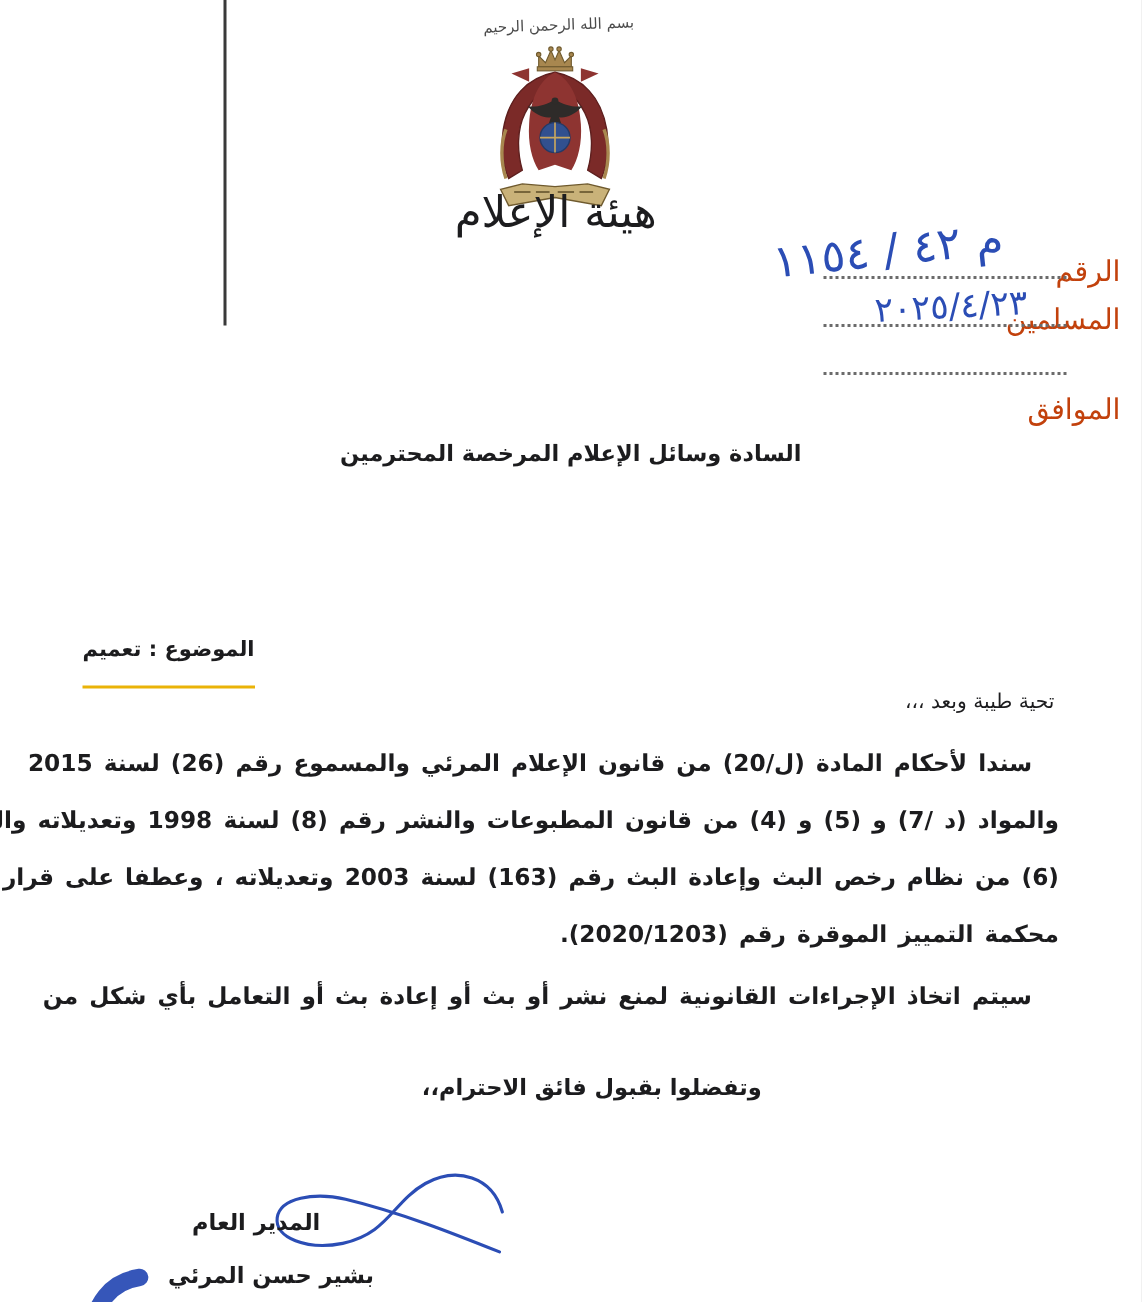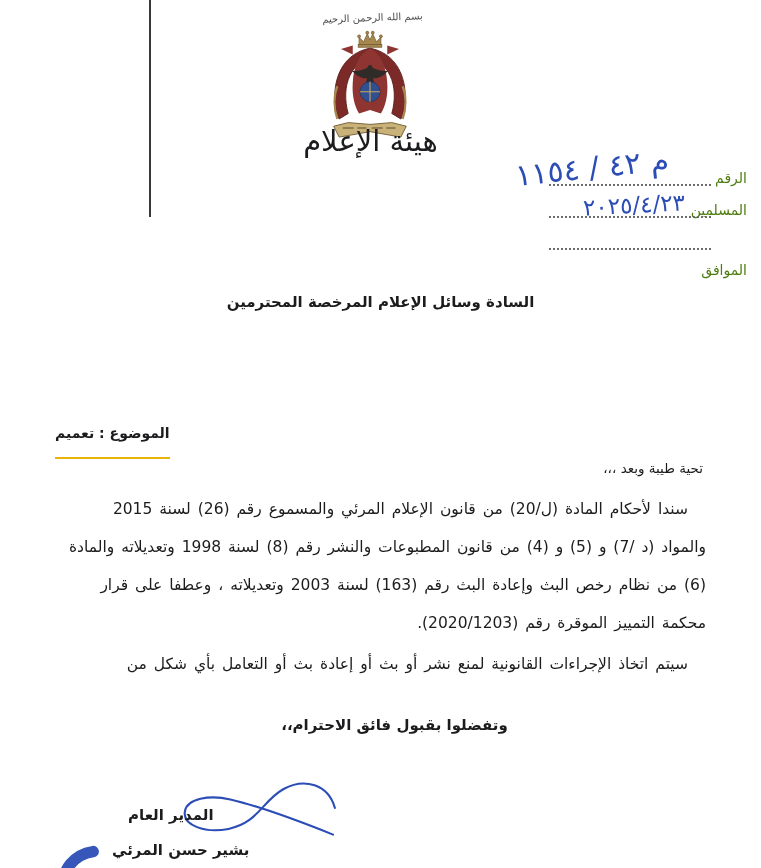--- a/index.html
+++ b/index.html
@@ -28,36 +28,36 @@
 
   
   .scan-line{left:149px;top:0;width:2px;height:217px;background:#161616;opacity:.85;}
 
   
   .bismillah{top:12px;left:0;right:16px;text-align:center;font-size:10px;color:#4c4c4c;transform:rotate(-2deg);}
   .emblem{top:30px;left:324px;width:92px;height:118px;}
   .org-name{top:124px;left:0;right:20px;text-align:center;font-size:29px;font-weight:normal;letter-spacing:0;}
 
   
-  .ref-label{right:14px;font-size:14px;color:#4d7c0f;}
+  .ref-label{right:14px;font-size:19px;color:#c2410c;}
   .dots{right:50px;width:162px;height:14px;border-bottom:2px dotted #6b6b6b;}
   .lbl-1{top:170px;} .dots-1{top:172px;}
   .lbl-2{top:202px;} .dots-2{top:204px;}
   .lbl-3{top:234px;margin-top:28px;} .dots-3{top:236px;}
   .handwriting{color:var(--ink-blue);font-weight:400;letter-spacing:1px;white-space:nowrap;}
   .ref-number-value{top:150px;right:92px;font-size:30px;transform:rotate(-6deg);}
   .ref-date-value{top:192px;right:76px;font-size:23px;transform:rotate(-3deg);}
 
   
   .recipient-1{top:293px;left:0;right:0;text-align:center;font-size:15px;font-weight:bold;}
   .recipient-2{top:326px;left:0;right:0;text-align:center;font-size:15px;font-weight:bold;}
   .subject{top:425px;left:55px;font-size:14px;font-weight:bold;}
   .subject span{border-bottom:2px solid #eab308;padding-bottom:16px;}
   .greeting{top:460px;right:58px;font-size:13.5px;}
-  .para{left:43px;right:55px;font-size:15.5px;word-spacing:2px;}
+  .para{left:43px;right:55px;font-size:15.5px;word-spacing:2px;font-weight:bold;}
   .para-1{top:490px;}
   .para-2{top:645px;}
   .pline{line-height:38px;height:38px;text-align:right;white-space:nowrap;direction:rtl;}
   .pline.indent{padding-right:18px;}
   .closing{top:716px;left:0;width:100%;text-align:center;font-size:15px;font-weight:bold;transform:translateX(14px);}
 
   
   .sig-title{top:806px;left:128px;font-size:15px;font-weight:bold;}
   .sig-name{top:841px;left:112px;font-size:15px;font-weight:bold;}
   .sig-scribble{top:770px;left:168px;width:178px;height:76px;color:var(--ink-blue);}

